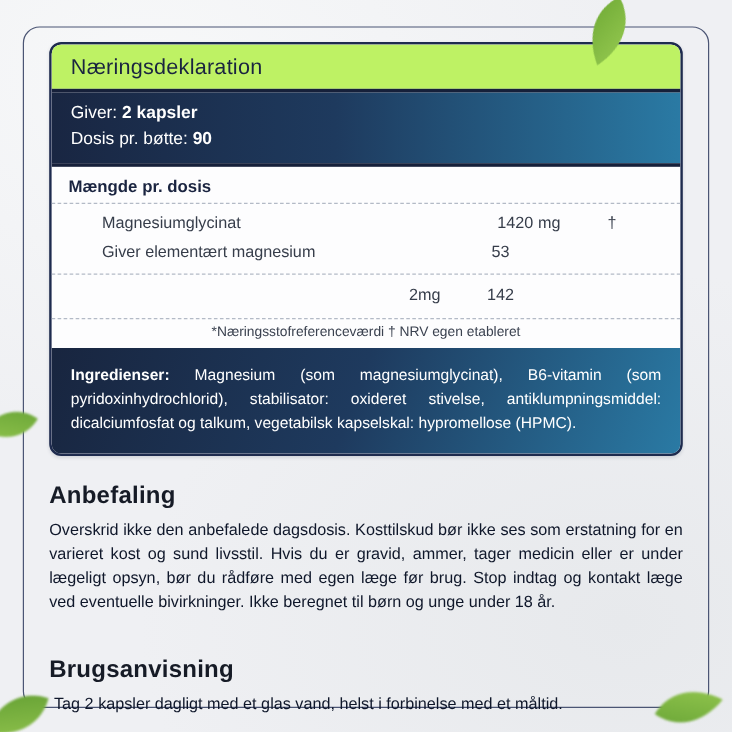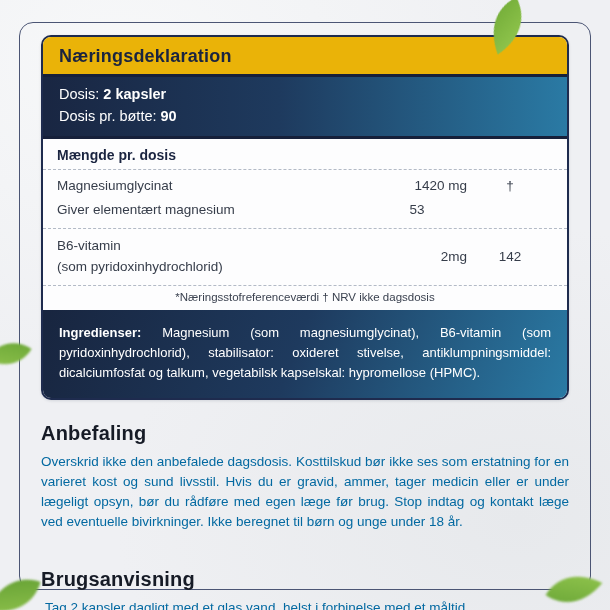--- a/index.html
+++ b/index.html
@@ -33,23 +33,23 @@
   
   .card{
     background:#fdfdfe;
     border:2px solid #1e2b4e;
     border-radius:10px;
     overflow:hidden;
     box-shadow:0 1px 3px rgba(20,30,60,.12);
   }
   .card-title{
     padding:9px 16px 7px;
-    font-size:18px; font-weight:bold; color:var(--navy);
+    font-size:18px; font-weight:normal; color:var(--navy);
     letter-spacing:.2px;
-    background:#eab308;
+    background:#bef264;
   }
   .dose-bar{
     background:linear-gradient(90deg,#192642 0%, #1e3a5e 45%, var(--teal) 100%);
     border-top:3px solid var(--navy-dark);
     border-bottom:3px solid var(--navy-dark);
     color:#fff;
     padding:6px 16px 8px;
     font-size:14.5px; line-height:1.55;
   }
   .dose-bar b{font-weight:bold;}
@@ -61,21 +61,21 @@
   }
   .t-row{
     display:grid;
     grid-template-columns:1fr 100px 86px;
     align-items:center;
     padding:4px 14px;
     font-size:13.5px; color:var(--text);
     line-height:1.5;
   }
   .t-group{padding:4px 0 6px;}
-  .t-group .t-row{padding-top:2px;padding-bottom:2px;}
+  .t-group .t-row{padding-top:2px;padding-bottom:2px;margin-left:28px;}
   .t-row .amt{text-align:right;}
   .t-row .nrv{text-align:center;}
   .t-row.b6{
     border-top:1px dashed var(--dash);
     padding-top:7px;padding-bottom:8px;
   }
   .t-row .name2{display:block;}
   .t-foot{
     border-top:1px dashed var(--dash);
     text-align:center;
@@ -91,21 +91,21 @@
   }
   .ingredients .ing-label{font-weight:bold;}
 
   
   .section{margin-top:22px;}
   .section h2{
     font-size:20px; font-weight:bold; color:#161b26;
     margin-bottom:7px; letter-spacing:.2px;
   }
   .section p{
-    font-size:13.5px; color:#0369a1; line-height:1.47;
+    font-size:13.5px; color:#0f172a; line-height:1.47;
   }
   .section.justify p{text-align:justify; text-align-last:left;}
   .section.brugsanvisning{margin-top:36px;}
   .section.brugsanvisning p{padding-left:4px;}
 
   
   .leaf{position:absolute; pointer-events:none;}
   .leaf svg{display:block; width:100%; height:100%;}
   .leaf-top-right{ left:486px; top:-4px;  width:42px; height:60px; transform:rotate(18deg);  filter:blur(.5px);}
   .leaf-left{      left:-12px; top:330px; width:40px; height:48px; transform:rotate(78deg);  filter:blur(1px);}
@@ -116,49 +116,45 @@
 <body>
 
 <div class="outer-frame"></div>
 
 <div class="content">
 
   <div class="card">
     <div class="card-title">Næringsdeklaration</div>
 
     <div class="dose-bar">
-      <div><span>Dosis:</span> <b>2 kapsler</b></div>
+      <div><span>Giver:</span> <b>2 kapsler</b></div>
       <div><span>Dosis pr. bøtte:</span> <b>90</b></div>
     </div>
 
     <div class="table">
       <div class="t-head">Mængde pr. dosis</div>
 
       <div class="t-group">
         <div class="t-row">
           <span class="name">Magnesiumglycinat</span>
           <span class="amt">1420 mg</span>
           <span class="nrv">†</span>
         </div>
         <div class="t-row">
           <span class="name">Giver elementært magnesium</span>
           <span class="nrv">53</span>
         </div>
       </div>
 
       <div class="t-row b6">
-        <span class="name">
-          <span>B6-vitamin</span>
-          <span class="name2">(som pyridoxinhydrochlorid)</span>
-        </span>
         <span class="amt">2mg</span>
         <span class="nrv">142</span>
       </div>
 
-      <div class="t-foot">*Næringsstofreferenceværdi † NRV ikke dagsdosis</div>
+      <div class="t-foot">*Næringsstofreferenceværdi † NRV egen etableret</div>
     </div>
 
     <div class="ingredients">
       <span class="ing-label">Ingredienser:</span>
       <span>Magnesium (som magnesiumglycinat), B6-vitamin (som pyridoxinhydrochlorid), stabilisator: oxideret stivelse, antiklumpningsmiddel: dicalciumfosfat og talkum, vegetabilsk kapselskal: hypromellose (HPMC).</span>
     </div>
   </div>
 
   <div class="section justify anbefaling">
     <h2>Anbefaling</h2>

